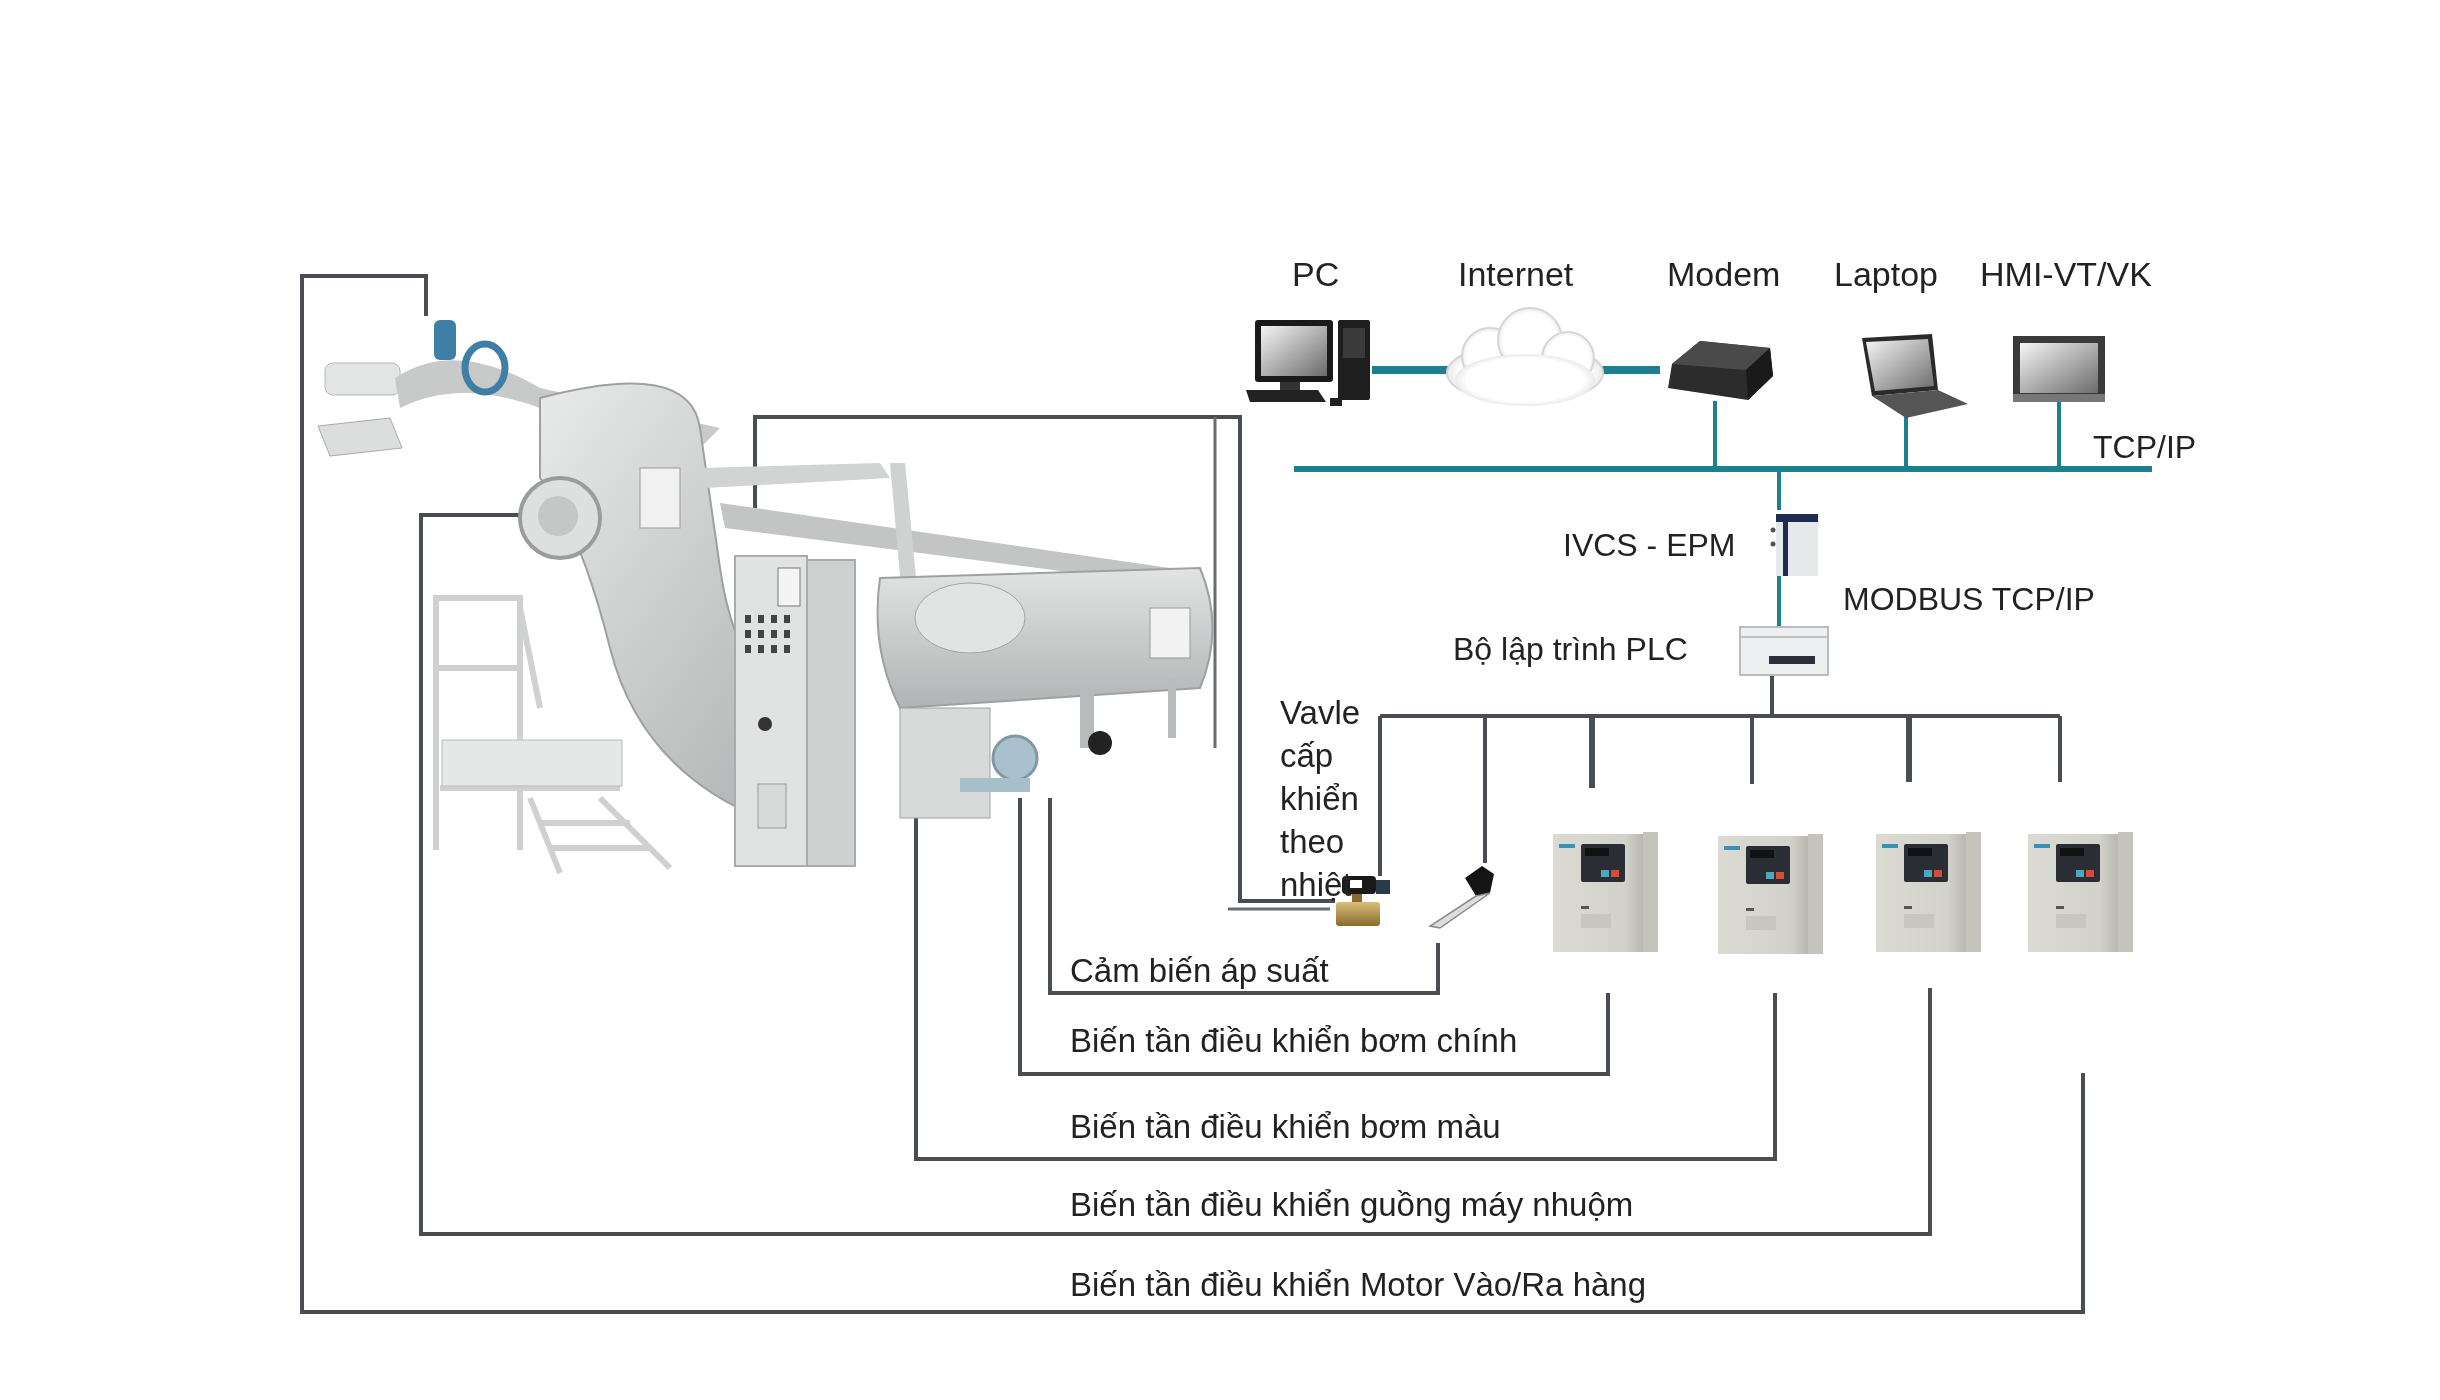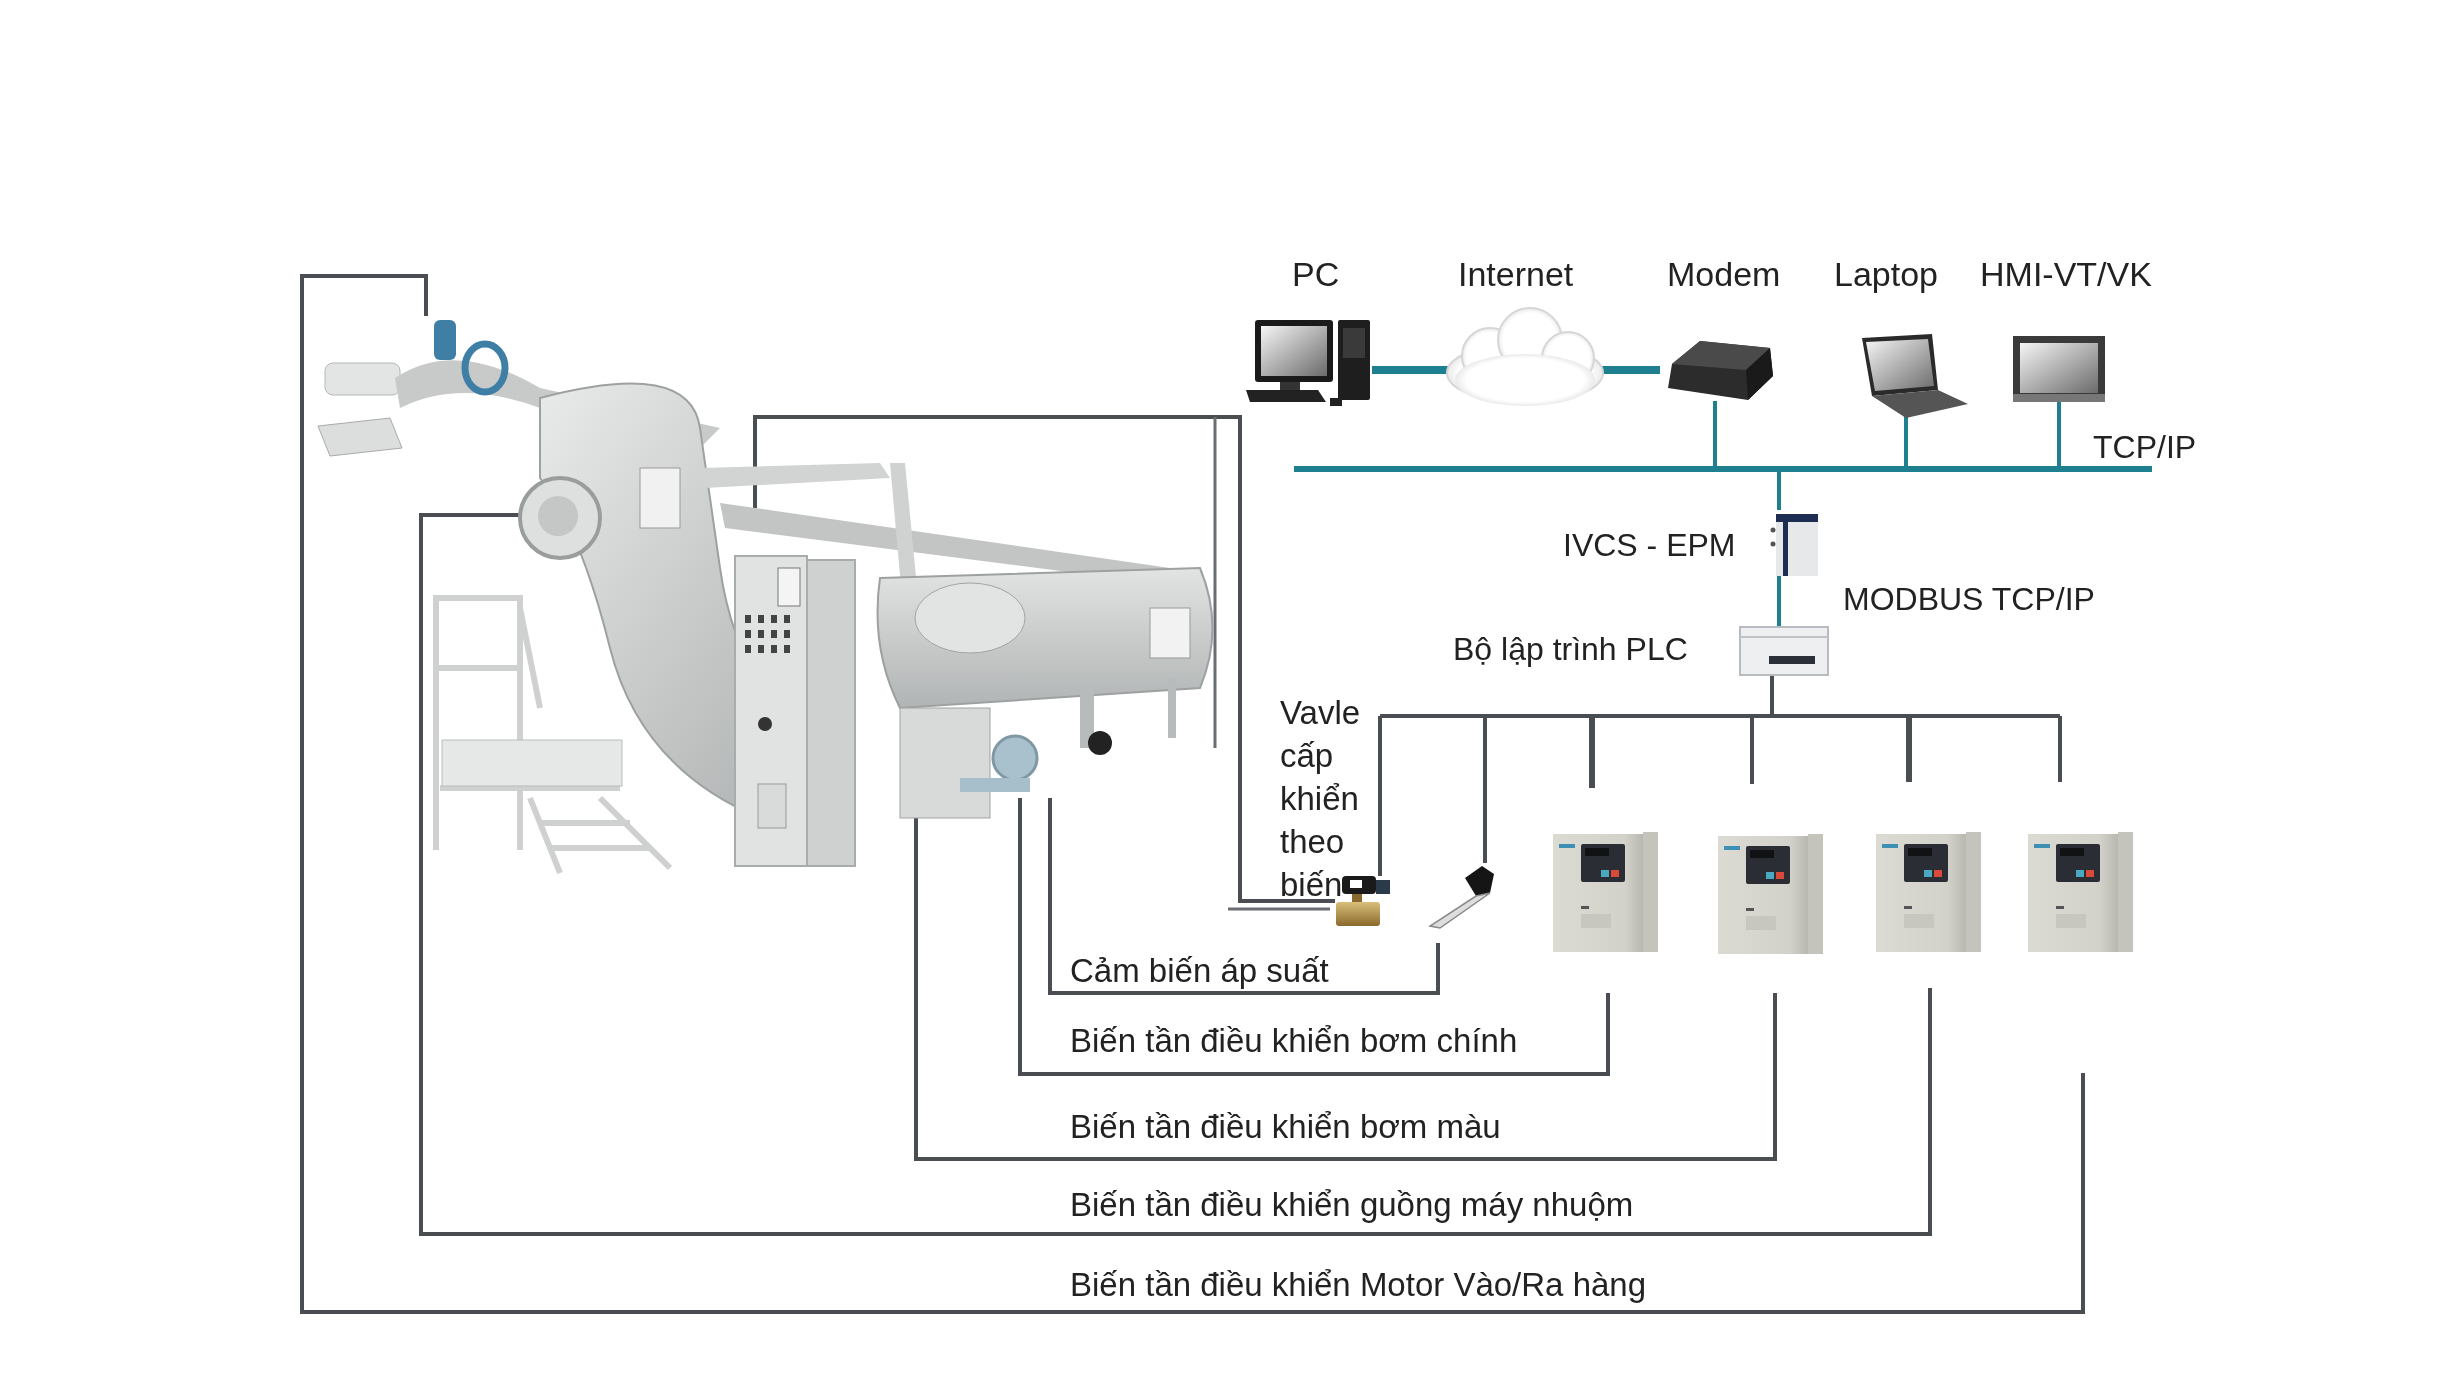--- a/index.html
+++ b/index.html
@@ -271,16 +271,16 @@
     <text x="1070" y="1208">Biến tần điều khiển guồng máy nhuộm</text>
     <text x="1070" y="1288">Biến tần điều khiển Motor Vào/Ra hàng</text>
   </g>
 </svg>
 
 <div class="valve-lbl">
   <span>Vavle</span>
   <span>cấp</span>
   <span>khiển</span>
   <span>theo</span>
-  <span>biến</span>
+  <span>nhiệt</span>
 </div>
 
 </div>
 
 </body></html>

